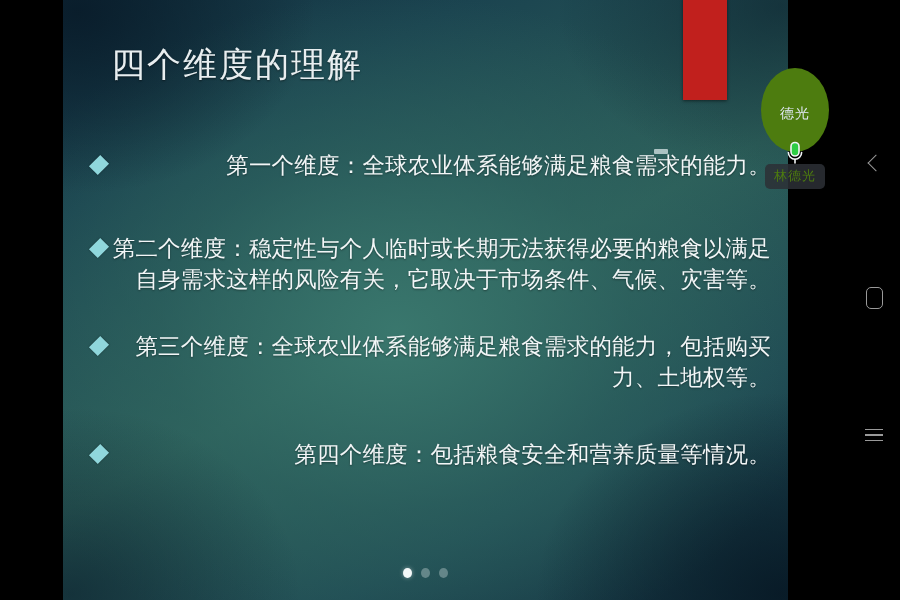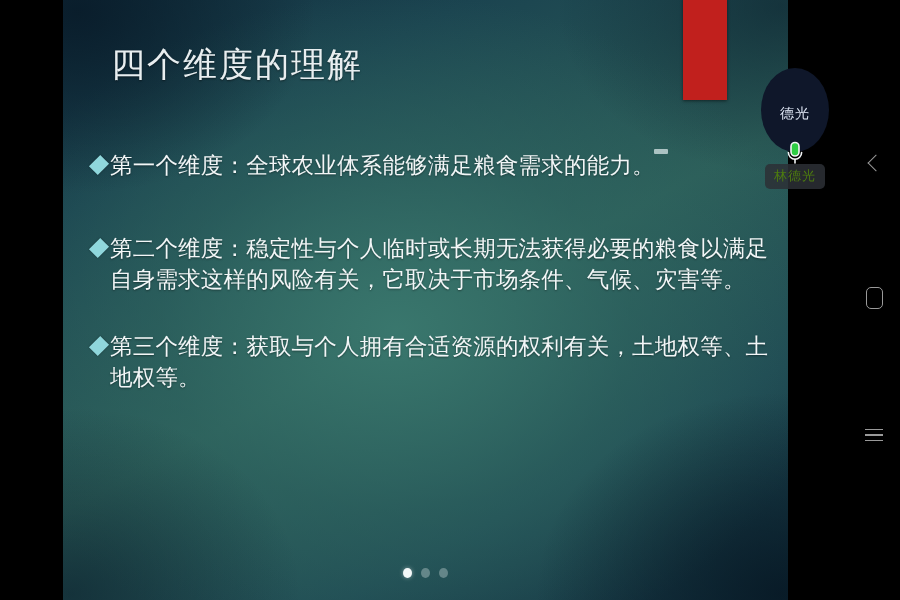--- a/index.html
+++ b/index.html
@@ -99,20 +99,21 @@
     box-shadow: 0 0 2px rgba(0,0,0,0.5);
   }
   .bullet-text {
     flex: 1 1 auto;
     font-size: 22.5px;
     line-height: 1.38;
     color: #f2f6f7;
     font-family: "DejaVu Serif", "Liberation Serif", serif;
     text-shadow: 0 1px 2px rgba(0,0,0,0.4);
     letter-spacing: 0.2px;
+    text-align: right;
   }
 
   
   .bullet-row.r0 { margin-bottom: 52px; }
   .bullet-row.r1 { margin-bottom: 36px; }
   .bullet-row.r2 { margin-bottom: 46px; }
   .bullet-row.r3 { margin-bottom: 0; }
 
   
   #caret-artifact {
@@ -164,21 +165,21 @@
     top: 68px;
     width: 90px;
     z-index: 20;
   }
   #avatar-circle {
     position: relative;
     width: 68px;
     height: 84px;
     margin: 0 auto;
     border-radius: 50%;
-    background: #0f172a;
+    background: #4d7c0f;
     display: flex;
     align-items: center;
     justify-content: center;
   }
   #avatar-initials {
     font-size: 14px;
     color: #e3eaf8;
     letter-spacing: 1px;
     font-family: "DejaVu Sans", "Liberation Sans", sans-serif;
     margin-top: 8px;
@@ -275,23 +276,27 @@
           <span class="bullet-text">第一个维度：全球农业体系能够满足粮食需求的能力。</span>
         </div>
 
         <div class="bullet-row r1">
           <span class="bullet-marker"></span>
           <span class="bullet-text">第二个维度：稳定性与个人临时或长期无法获得必要的粮食以满足自身需求这样的风险有关，它取决于市场条件、气候、灾害等。</span>
         </div>
 
         <div class="bullet-row r2">
           <span class="bullet-marker"></span>
-          <span class="bullet-text">第三个维度：获取与个人拥有合适资源的权利有关，土地权等、土地权等。</span>
+          <span class="bullet-text">第三个维度：全球农业体系能够满足粮食需求的能力，包括购买力、土地权等。</span>
         </div>
 
+        <div class="bullet-row r3">
+          <span class="bullet-marker"></span>
+          <span class="bullet-text">第四个维度：包括粮食安全和营养质量等情况。</span>
+        </div>
 
       </div>
 
       <div id="caret-artifact"></div>
 
       <div id="page-dots">
         <span class="dot active"></span>
         <span class="dot"></span>
         <span class="dot"></span>
       </div>

